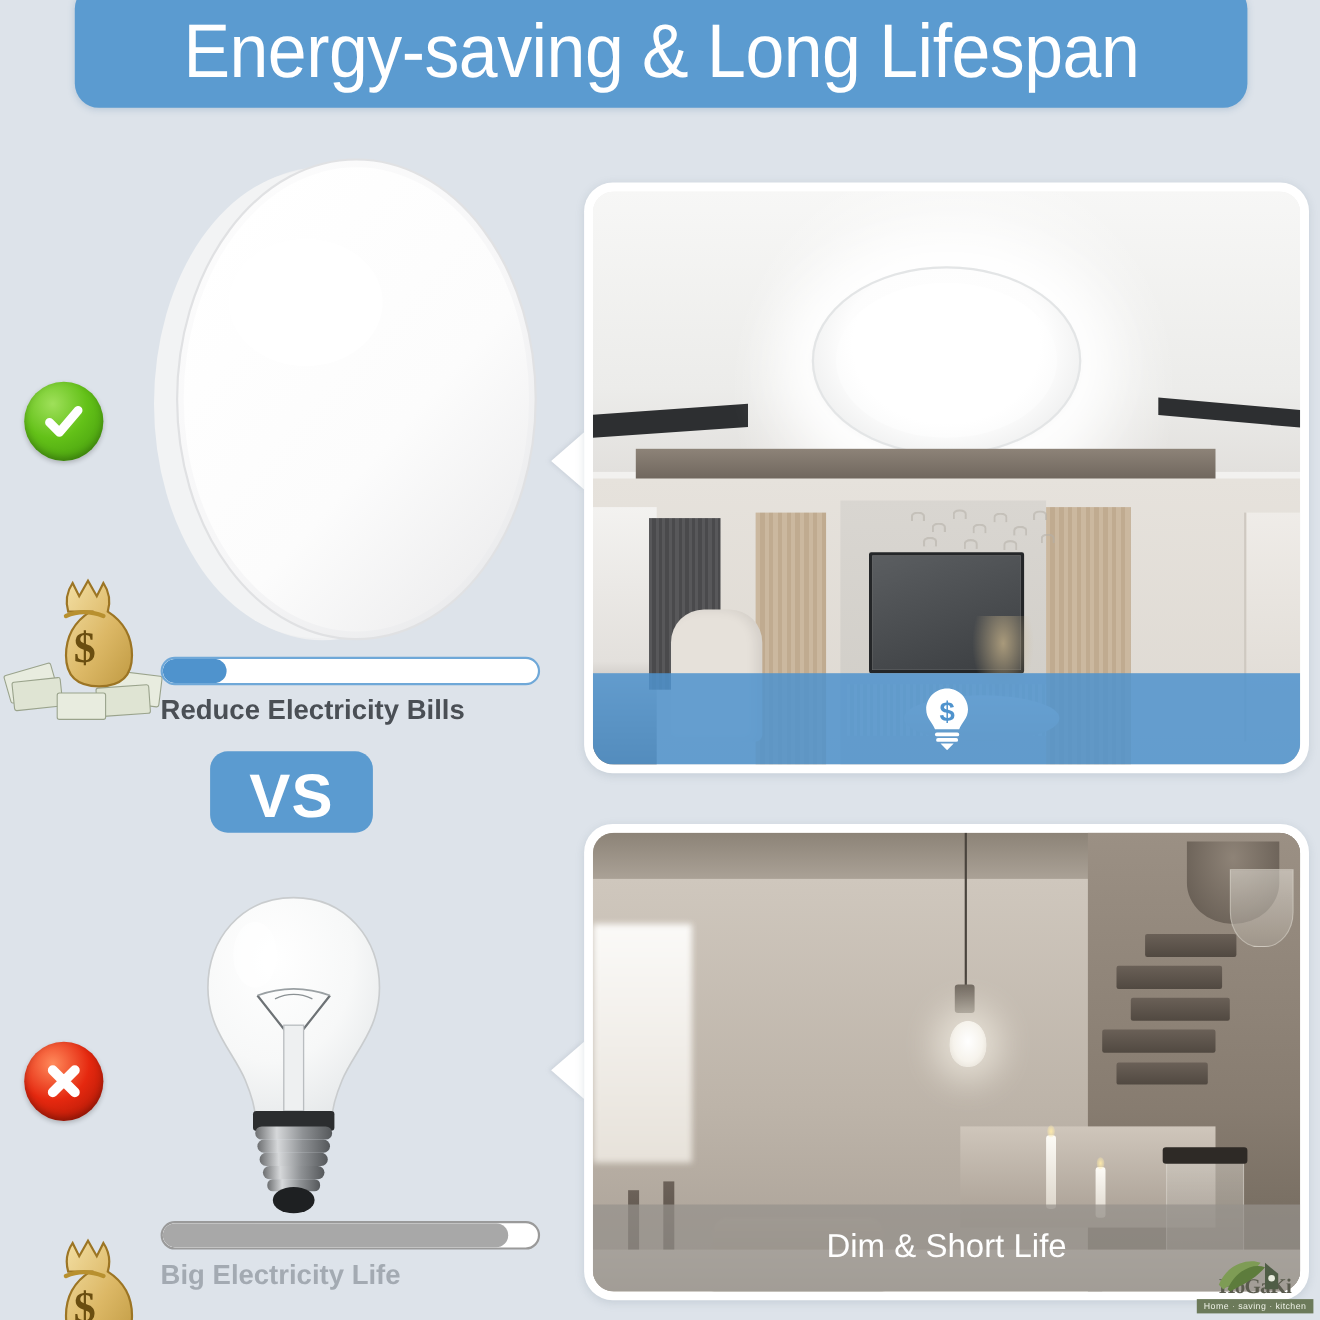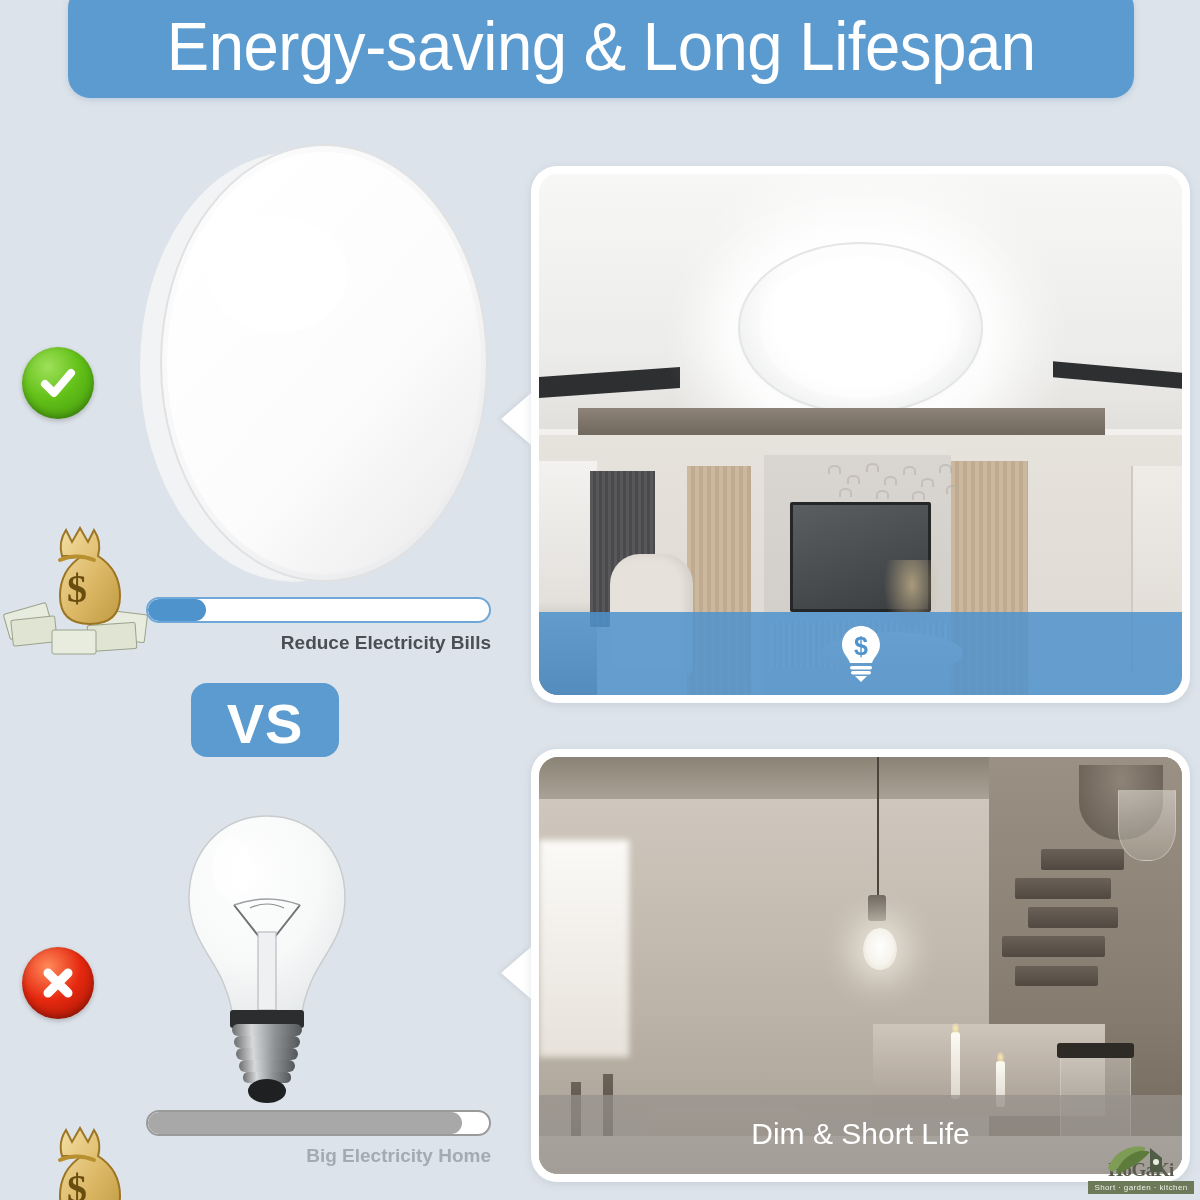--- a/index.html
+++ b/index.html
@@ -107,22 +107,22 @@
   }
   .bar-fill {
     position: absolute;
     left: 0; top: 0; bottom: 0;
     border-radius: 13px;
   }
   .bar-fill.good { background: #4f93cd; }
   .bar-fill.bad  { background: #a8a8a8; }
 
   .bar-label {
-    text-align: right;
-    font-size: 19px;
+    text-align: left;
+    font-size: 25px;
     font-weight: bold;
     margin-top: 9px;
     font-family: "Liberation Sans", sans-serif;
   }
   .bar-label.good { color: #4a4f55; }
   .bar-label.bad  { color: #a3aab2; }
 
   
   .vs-badge {
     position: absolute;
@@ -579,21 +579,21 @@
   </div>
 
   <div class="vs-badge">
     <span class="vs-text">VS</span>
   </div>
 
   <div class="bar-wrap bar-bottom">
     <div class="bar-track bad">
       <div class="bar-fill bad" style="width:92%"></div>
     </div>
-    <div class="bar-label bad">Big Electricity Home</div>
+    <div class="bar-label bad">Big Electricity Life</div>
   </div>
 </div>
 
 <div class="tail tail-top"></div>
 <div class="tail tail-bottom"></div>
 
 <div class="photo-card card-top">
   <div class="photo-inner">
     <div class="room-bright">
       <div class="ceiling"></div>
@@ -680,14 +680,14 @@
 </div>
 
 <div class="watermark">
   <svg class="wm-leaf" width="58" height="34" viewBox="0 0 58 34" aria-hidden="true">
     <path d="M2 26 C10 6 30 2 40 6 C32 16 20 22 6 30 Z" fill="#7e9c55"></path>
     <path d="M10 30 C18 12 34 6 44 10 C36 20 24 26 12 32 Z" fill="#5d7c3c"></path>
     <path d="M44 6 L56 16 L56 30 L44 30 Z" fill="#4f5d46"></path>
     <circle cx="50" cy="20" r="3" fill="#e9ecdf"></circle>
   </svg>
   <div class="wm-name">HoGaKi</div>
-  <div class="wm-tag">Short · garden · kitchen</div>
+  <div class="wm-tag">Home · saving · kitchen</div>
 </div>
 
 </body></html>

